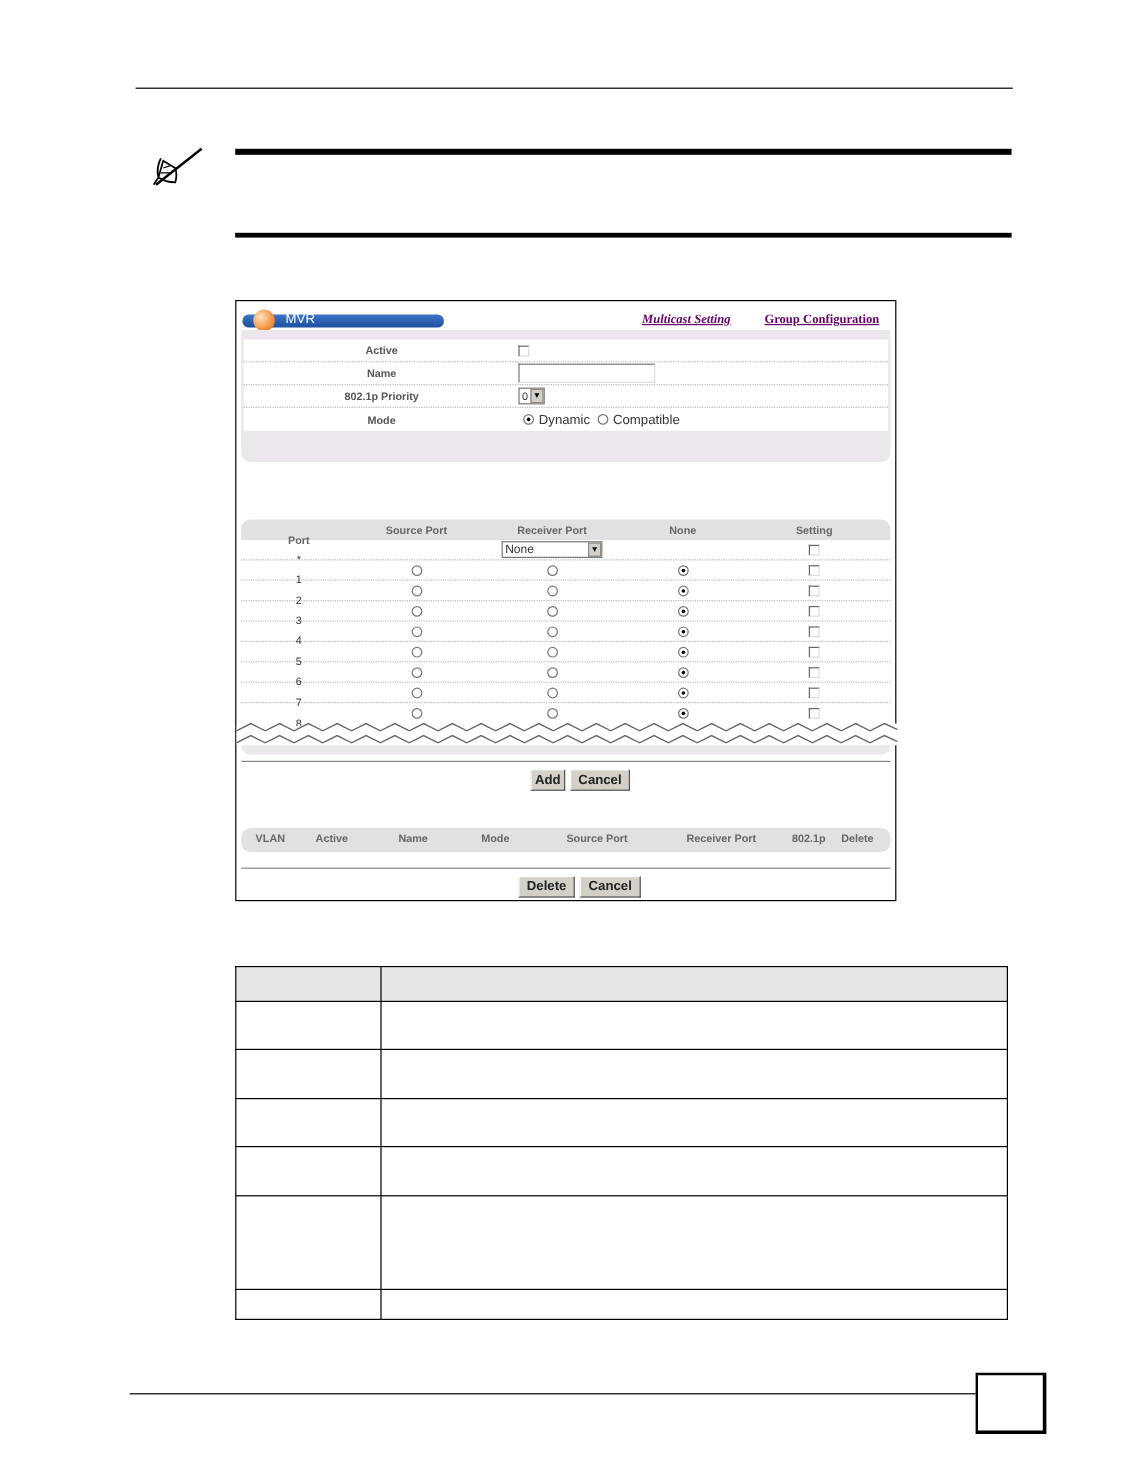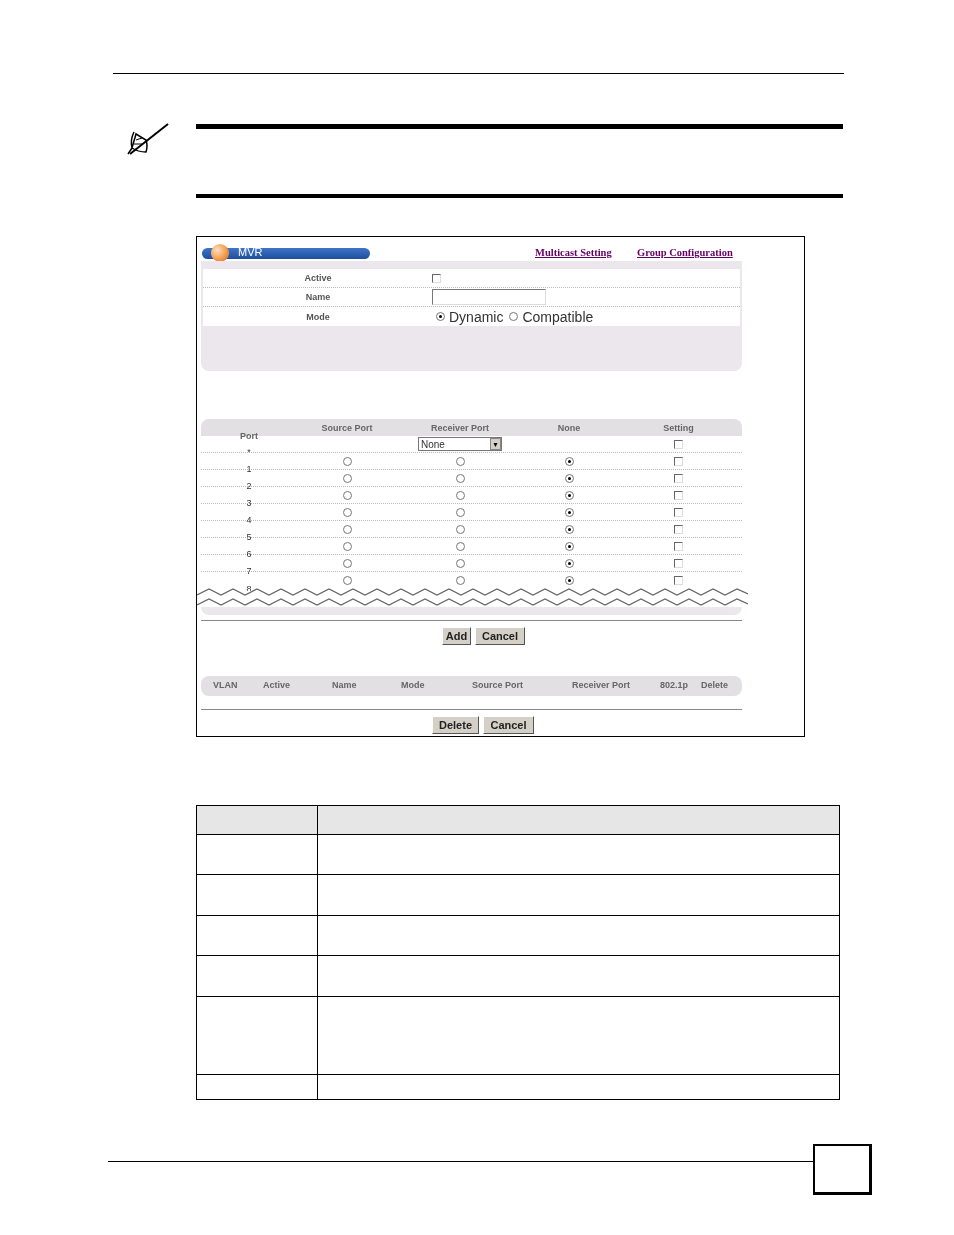--- a/index.html
+++ b/index.html
@@ -6,38 +6,38 @@
     html, body { width: 954px; height: 1235px; background: #ffffff; overflow: hidden; }
     body { position: relative; font-family: "DejaVu Sans", sans-serif; color: #000; }
 
     .hdr-rule { position: absolute; left: 113px; top: 73px; width: 731px; height: 1px; background: #000; }
 
     .note-icon { position: absolute; left: 122px; top: 122px; width: 50px; height: 36px; }
     .note-bar-top { position: absolute; left: 196px; top: 124px; width: 647px; height: 5px; background: #000; }
     .note-bar-bot { position: absolute; left: 196px; top: 194px; width: 647px; height: 4px; background: #000; }
 
     
-    .shot { position: absolute; left: 196px; top: 236px; width: 609px; height: 501px; border: 1px solid #000; background: #fff; font-family: "Liberation Sans", sans-serif; font-size: 9.5px; color: #333; }
+    .shot { position: absolute; left: 196px; top: 250px; width: 551px; height: 501px; border: 1px solid #000; background: #fff; font-family: "Liberation Sans", sans-serif; font-size: 9.5px; color: #333; }
     .title-pill { position: absolute; left: 5px; top: 11px; width: 168px; height: 11px; border-radius: 6px; background: linear-gradient(#3f74c6, #1d4f9e); }
     .title-ball { position: absolute; left: 14px; top: 7px; width: 18px; height: 18px; border-radius: 50%; background: radial-gradient(circle at 35% 35%, #ffe1c0, #f39a4a 55%, #d4671d); }
     .title-text { position: absolute; left: 41px; top: 9px; color: #fff; font-size: 11px; line-height: 12px; }
     .top-link { position: absolute; top: 10px; font-weight: bold; color: #660066; text-decoration: underline; font-size: 10.5px; font-family: "Liberation Serif", serif; }
 
     .form-panel { position: absolute; left: 4px; top: 24px; width: 541px; height: 110px; background: #ebe7ec; border-radius: 0 0 8px 8px; }
     .form-inner { position: absolute; left: 2px; top: 8px; width: 537px; background: #fff; }
     .frow { height: 19px; border-bottom: 1px dotted #bbb; display: flex; align-items: center; position: relative; }
     .frow .lbl { position: absolute; left: 0; width: 230px; text-align: center; color: #555; font-weight: bold; font-size: 9px; }
     .frow .val { position: absolute; left: 229px; display: flex; align-items: center; }
     .chk { width: 9px; height: 9px; border: 1px solid #666; border-right-color: #ddd; border-bottom-color: #ddd; background: #fff; display: inline-block; }
     .tbox { width: 114px; height: 16px; border: 1px solid #777; border-right-color: #ddd; border-bottom-color: #ddd; background: #fff; }
     .sel-small { display: flex; align-items: center; height: 14px; border: 1px solid #777; background: #fff; font-size: 9px; padding-left: 2px; }
     .sel-arrow { width: 11px; height: 12px; background: #d4d0c8; border: 1px solid #888; margin-left: 2px; display: flex; align-items: center; justify-content: center; font-size: 7px; color: #000; }
     .radio { width: 9px; height: 9px; border-radius: 50%; border: 1px solid #777; background: #fff; display: inline-block; position: relative; }
     .radio.on::after { content: ""; position: absolute; left: 2px; top: 2px; width: 3px; height: 3px; border-radius: 50%; background: #000; }
-    .rlabel { margin: 0 6px 0 4px; font-size: 14px; color: #333; text-align: right; }
+    .rlabel { margin: 0 6px 0 4px; font-size: 11px; color: #333; text-align: right; }
 
     .port-panel { position: absolute; left: 4px; top: 182px; width: 541px; height: 186px; background: #fff; }
     .ptable-head { height: 17px; background: #e3e0e3; border-radius: 8px 8px 0 0; display: flex; align-items: center; color: #666; font-weight: bold; font-size: 9px; }
     .pcol { text-align: center; }
     .c0 { width: 96px; margin-top: 16px; } .c1 { width: 100px; } .c2 { width: 126px; } .c3 { width: 92px; } .c4 { width: 127px; }
     .prow { height: 17px; border-bottom: 1px dotted #bbb; display: flex; align-items: center; font-size: 9px; }
     .prow .pcol { display: flex; justify-content: center; align-items: center; }
     .sel-wide { width: 84px; height: 14px; border: 1px solid #777; background: #fff; display: flex; align-items: center; justify-content: space-between; font-size: 10px; padding-left: 2px; }
     .zigzag { position: absolute; left: 0; top: 348px; width: 551px; height: 30px; }
     .port-bottom { position: absolute; left: 4px; top: 366px; width: 541px; height: 12px; background: #ebe7ec; border-radius: 0 0 8px 8px; }
@@ -67,37 +67,46 @@
   <path d="M12 10 Q8 18 10 26 L6 32 M10 26 Q16 30 24 30 Q26 24 24 18 L14 12 Z" stroke="#000" stroke-width="1.5" fill="none"></path>
   <path d="M14 18 L20 16 M12 22 L20 22" stroke="#000" stroke-width="1"></path>
 </svg>
 <div class="note-bar-top"></div>
 <div class="note-bar-bot"></div>
 
 <div class="shot">
   <div class="title-pill"></div>
   <div class="title-ball"></div>
   <div class="title-text">MVR</div>
-  <a class="top-link" style="left:338px;">Multicast Setting</a>
+  <a class="top-link" style="left:338px;font-style:italic;">Multicast Setting</a>
   <a class="top-link" style="left:440px;">Group Configuration</a>
 
   <div class="form-panel">
     <div class="form-inner">
       <div class="frow">
         <span class="lbl">Active</span>
         <span class="val">
             <span class="chk"></span>
           </span>
       </div>
       <div class="frow">
         <span class="lbl">Name</span>
         <span class="val">
             <span class="tbox"></span>
           </span>
       </div>
+      <div class="frow">
+        <span class="lbl">802.1p Priority</span>
+        <span class="val">
+          <span class="sel-small">
+            <span>0</span>
+            <span class="sel-arrow">▼</span>
+          </span>
+        </span>
+      </div>
       <div class="frow" style="border-bottom:none">
         <span class="lbl">Mode</span>
         <span class="val" style="left:233px">
           <span class="radio on"></span>
           <span class="rlabel">Dynamic</span>
           <span class="radio"></span>
           <span class="rlabel">Compatible</span>
         </span>
       </div>
     </div>

